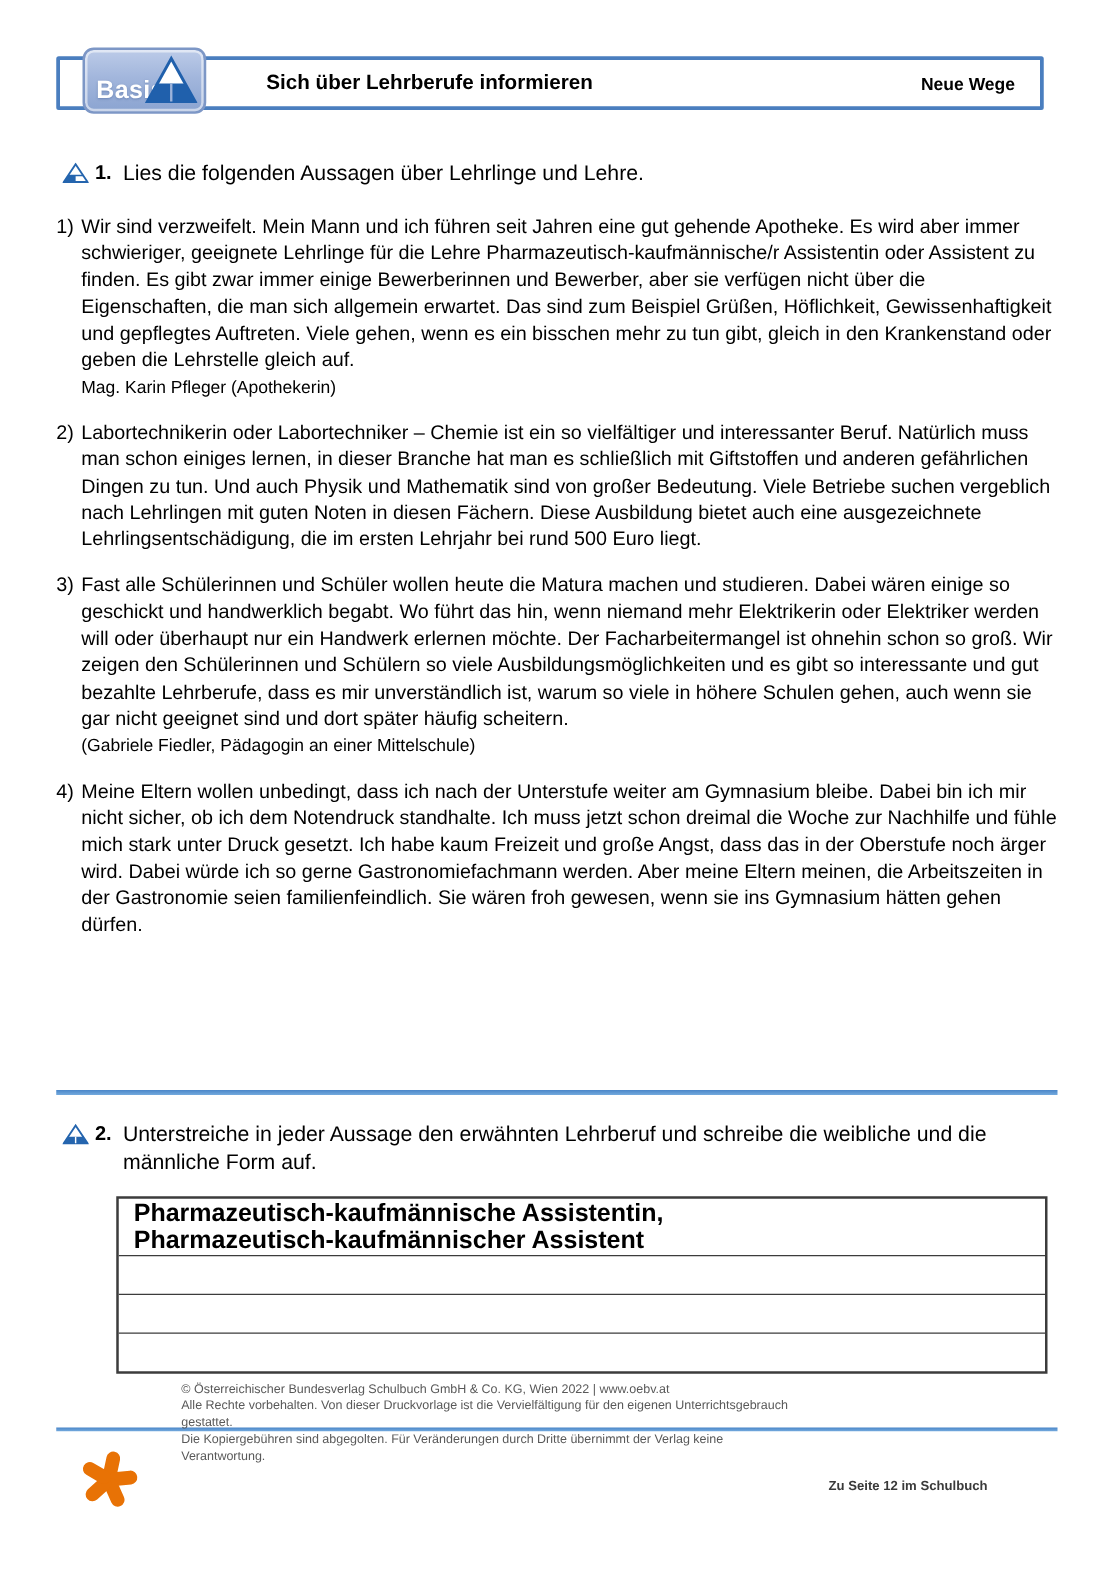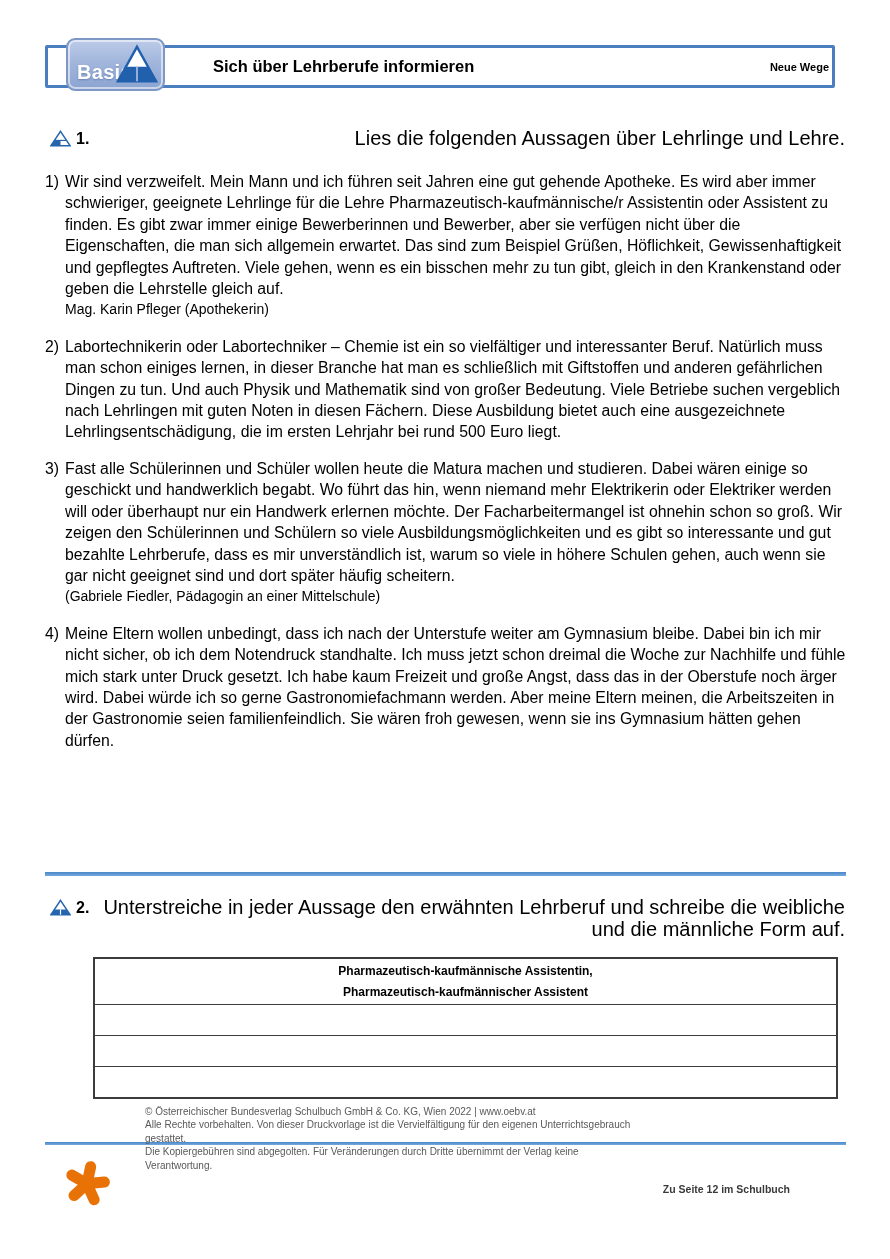--- a/index.html
+++ b/index.html
@@ -9,61 +9,61 @@
     font-family:"Liberation Sans", sans-serif; color:#000; overflow:hidden;
   }
 
   
   .header-bar{
     position:absolute; left:45px; top:45px; width:790px; height:43px;
     border:3px solid #4a7ebf; border-radius:2px;
     display:flex; align-items:center; background:#fff;
   }
   .header-title{ margin-left:165px; font-size:16.5px; font-weight:bold; }
-  .header-edition{ margin-left:auto; margin-right:3px; font-size:11px; font-weight:bold; }
+  .header-edition{ margin-left:auto; margin-right:20px; font-size:14px; font-weight:bold; }
   .basis-logo{
     position:absolute; left:66px; top:38px; width:99px; height:53px;
     border-radius:9px; border:2px solid #7d97c6;
     background:linear-gradient(180deg,#bccbe8 0%,#a2b6dc 45%,#8ba4d1 100%);
     box-shadow:inset 0 0 0 2px rgba(255,255,255,.55);
     z-index:2;
   }
   .basis-text{
     position:absolute; left:9px; bottom:5px; color:#fff; font-weight:bold;
     font-size:20px; letter-spacing:.3px; text-shadow:0 1px 2px rgba(30,60,120,.35);
   }
   .basis-pyramid{ position:absolute; right:5px; top:4px; }
 
   
   .task{ position:absolute; left:45px; width:800px; display:flex; align-items:flex-start; }
   .task-1{ top:128px; }
   .task-2{ top:897px; }
   .task-icon{ margin:2px 5px 0 5px; flex-shrink:0; }
   .task-num{ font-weight:bold; font-size:16px; line-height:21.5px; margin-right:9px; }
-  .task-text{ flex:1; font-size:20px; line-height:21.5px;text-align:right; }
+  .task-text{ flex:1; font-size:17px; line-height:21.5px; }
 
   
   .statements{ position:absolute; left:45px; top:171px; width:801px; }
   .statement{ display:flex; margin-bottom:15px; }
   .stmt-num{ width:20px; flex-shrink:0; font-size:15.8px; line-height:21.4px; }
   .stmt-body{ flex:1; font-size:15.8px; line-height:21.4px; }
   .stmt-sig{ font-size:14px; line-height:21.4px; }
 
   
   .divider{ position:absolute; left:45px; top:872px; width:801px; height:4px;
     background:linear-gradient(180deg,#4a86c8,#74aade); }
 
   
   .answer-table{
     position:absolute; left:93px; top:957px; width:745px;
     border:2px solid #3c3c3c; background:#fff;
   }
   .answer-row{ height:31px; border-top:1px solid #3c3c3c; }
   .answer-row.first{ height:45px; border-top:none; padding:2px 12px;
-    font-weight:bold; font-size:12px; line-height:20.5px;text-align:center; }
+    font-weight:bold; font-size:20px; line-height:20.5px; }
 
   
   .footer-line{ position:absolute; left:45px; top:1142px; width:801px; height:3px;
     background:linear-gradient(180deg,#4a86c8,#74aade); }
   .oebv-logo{ position:absolute; left:64px; top:1158px; }
   .footer-text{
     position:absolute; left:145px; top:1105px; width:500px;
     font-size:10px; line-height:13.4px; color:#595959;
   }
   .page-ref{

